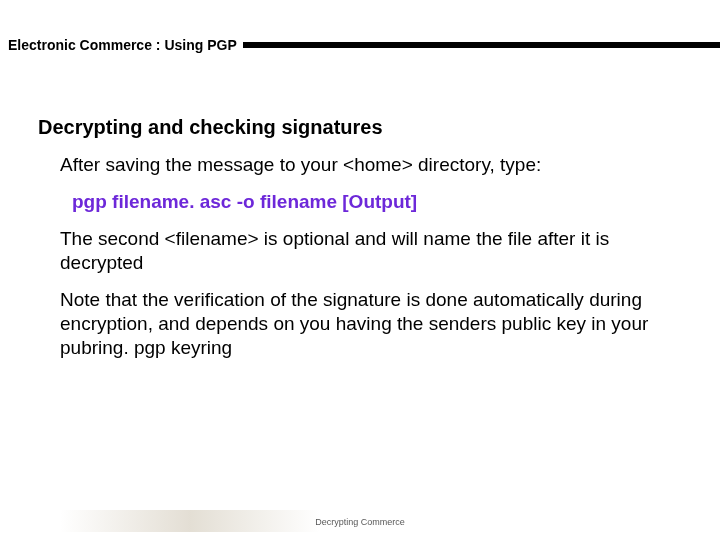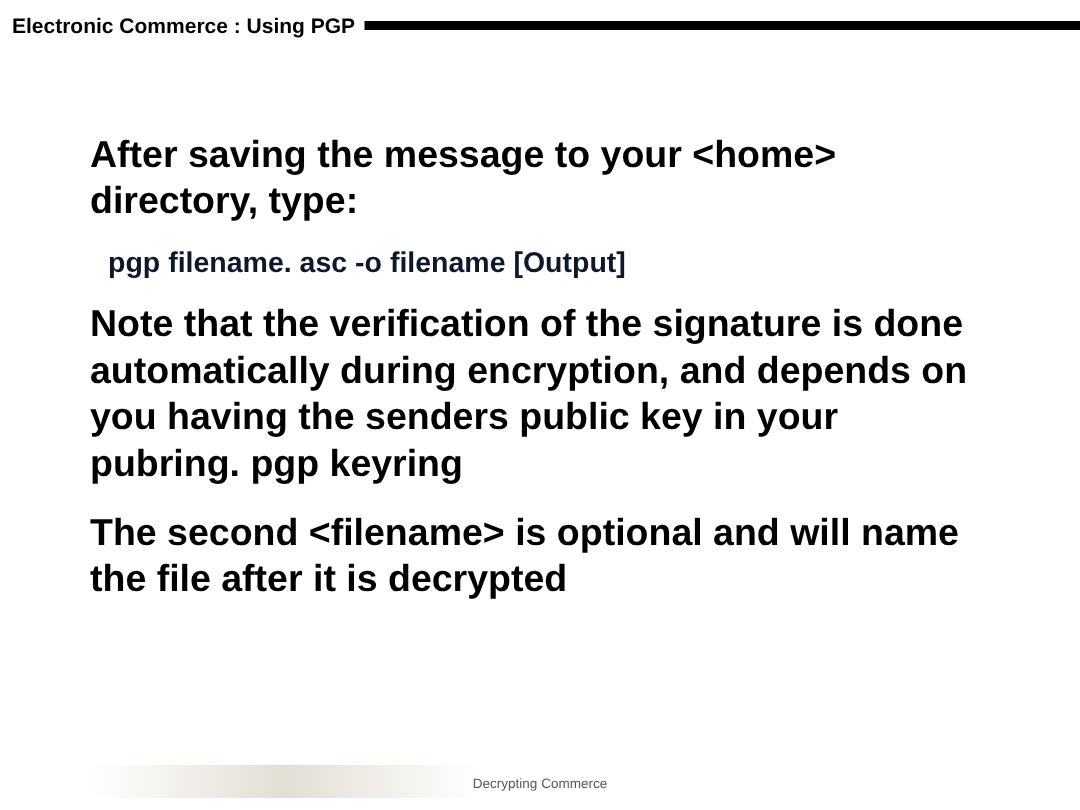--- a/index.html
+++ b/index.html
@@ -9,20 +9,21 @@
     background: #ffffff;
     font-family: Arial, Helvetica, sans-serif;
     position: relative;
     overflow: hidden;
   }
   .header {
     display: flex;
     align-items: center;
     padding: 6px 0 0 8px;
     height: 28px;
+    margin-top: 28px;
   }
   .header-text {
     font-size: 14px;
     font-weight: bold;
     color: #000;
     white-space: nowrap;
     padding-right: 6px;
   }
   .header-rule {
     flex: 1;
@@ -33,31 +34,31 @@
   .content {
     padding: 60px 50px 0 38px;
   }
   .heading {
     font-size: 20px;
     font-weight: bold;
     color: #000;
     margin-bottom: 14px;
   }
   .para {
-    font-size: 25px;
-    font-weight: bold;
+    font-size: 19px;
+    font-weight: normal;
     color: #000;
     line-height: 1.25;
     margin: 0 0 14px 22px;
     max-width: 590px;
   }
   .cmd {
     font-size: 19px;
     font-weight: bold;
-    color: #0f172a;
+    color: #6d28d9;
     margin: 0 0 14px 34px;
   }
   .footer {
     position: absolute;
     bottom: 12px;
     left: 0;
     right: 0;
     text-align: center;
   }
   .footer-line {
@@ -77,23 +78,24 @@
 </style>
 </head>
 <body>
 
 <div class="header">
   <span class="header-text">Electronic Commerce :  Using PGP</span>
   <div class="header-rule"></div>
 </div>
 
 <div class="content">
+  <div class="heading">Decrypting and checking signatures</div>
   <div class="para">After saving the message to your &lt;home&gt; directory, type:</div>
   <div class="cmd">pgp filename. asc -o filename  [Output]</div>
+  <div class="para">The second &lt;filename&gt; is optional and will name the file after it is decrypted</div>
   <div class="para">Note that the verification of the signature is done automatically during encryption, and depends on you having the senders public key in your pubring. pgp keyring</div>
-  <div class="para">The second &lt;filename&gt; is optional and will name the file after it is decrypted</div>
 </div>
 
 <div class="footer-grad"></div>
 
 <div class="footer">
   <div class="footer-line">Decrypting Commerce</div>
 </div>
 
 </body></html>

